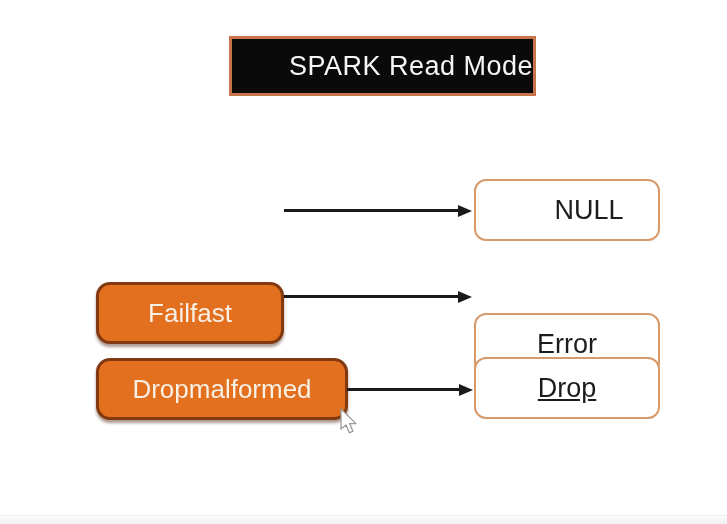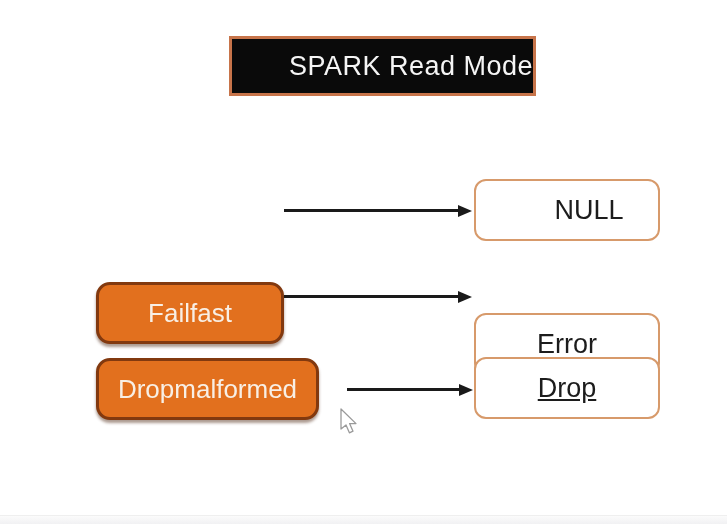--- a/index.html
+++ b/index.html
@@ -31,21 +31,21 @@
     border: 3px solid #82390F;
     border-radius: 14px;
     box-sizing: border-box;
     display: flex; align-items: center; justify-content: center;
     color: #F8EFE5;
     font-size: 26px;
     box-shadow: 0 3px 3px rgba(70, 30, 8, 0.45);
   }
   .mode-1 { left: 96px; top: 180px; width: 188px; }
   .mode-2 { left: 96px; top: 266px; width: 188px; margin-top: 16px; }
-  .mode-3 { left: 96px; top: 358px; width: 223px; }
+  .mode-3 { left: 96px; top: 358px; width: 252px; }
   .result-box {
     position: absolute;
     left: 474px;
     width: 186px; height: 62px;
     background: #FFFFFF;
     border: 2px solid #D79A6B;
     border-radius: 12px;
     box-sizing: border-box;
     display: flex; align-items: center; justify-content: center;
     color: #1C1C1C;

